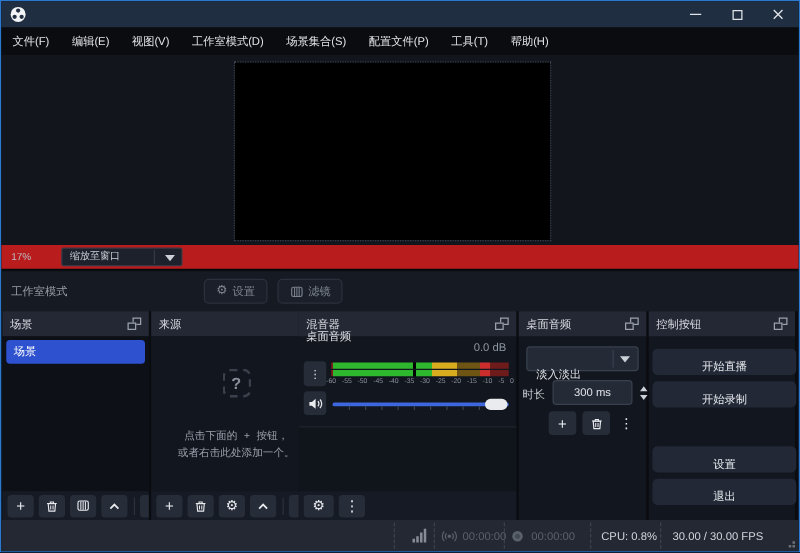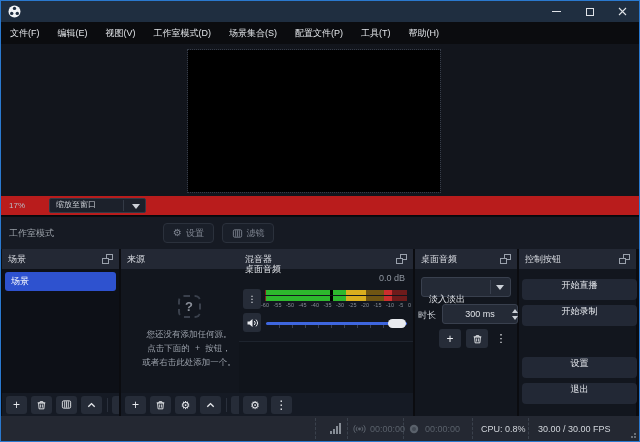--- a/index.html
+++ b/index.html
@@ -67,28 +67,28 @@
   .slider .track { position:absolute; left:0; right:0; top:5px; height:3px; background:#3e66de; border-radius:2px; }
   .slider .tick { position:absolute; top:8px; width:1px; height:3px; background:#3a4150; }
   .slider .handle { position:absolute; right:1px; top:2px; width:18px; height:9px; background:#e9ebef; border-radius:5px; }
   .mix-rest { position:absolute; left:0; right:0; top:92px; bottom:23px; background:#10141b; border-top:1px solid #1e242e; }
   
   .tr-select { position:absolute; left:6px; top:28px; width:90px; height:20px; background:#242a36; border:1px solid #39404e; border-radius:3px; display:flex; align-items:center; color:#dfe2e7; }
   .tr-select .lbl { margin-left:7px;margin-top:24px; }
   .tr-caret { position:absolute; right:6px; top:7px; width:0; height:0; border-left:4px solid transparent; border-right:4px solid transparent; border-top:5px solid #ccd1d8; }
   .tr-caret-div { position:absolute; right:19px; top:2px; bottom:2px; width:1px; background:#39404e; }
   .tr-durlabel { position:absolute; left:3px; top:60px; color:#ccd0d7; }
-  .tr-spin { position:absolute; left:27px; top:55px; width:76px; height:20px; background:#242a36; border:1px solid #39404e; border-radius:3px; color:#dfe2e7; display:flex; align-items:center; justify-content:center; }
+  .tr-spin { position:absolute; left:27px; top:55px; width:64px; height:20px; background:#242a36; border:1px solid #39404e; border-radius:3px; color:#dfe2e7; display:flex; align-items:center; justify-content:center; }
   .spin-btns { position:absolute; left:93px; top:55px; width:13px; height:20px; display:flex; flex-direction:column; align-items:center; justify-content:center; gap:3px; }
   .spin-up { width:0; height:0; border-left:3.5px solid transparent; border-right:3.5px solid transparent; border-bottom:4px solid #ccd1d8; }
   .spin-down { width:0; height:0; border-left:3.5px solid transparent; border-right:3.5px solid transparent; border-top:4px solid #ccd1d8; }
   .tr-btn { position:absolute; top:80px; width:22px; height:19px; background:#262c38; border-radius:3px; color:#e8eaee; display:flex; align-items:center; justify-content:center; font-size:12px; }
   .tr-dots { position:absolute; top:80px; left:79px; width:14px; height:19px; color:#e8eaee; display:flex; align-items:center; justify-content:center; font-size:11px; }
   
-  .ctl-btn { position:absolute; left:3px; width:115px; height:21px; background:#222835; border-radius:4px; color:#e8ebf0; display:flex; align-items:flex-start; justify-content:center; }
+  .ctl-btn { position:absolute; left:3px; width:115px; height:21px; background:#222835; border-radius:4px; color:#e8ebf0; display:flex; align-items:flex-end; justify-content:center; }
   
   .statusbar { position:absolute; left:0; right:0; top:415px; height:25px; background:#242832; }
   .sb-sep { position:absolute; top:2px; bottom:2px; width:0; border-left:1px dashed #3a414c; }
   .sb-dim { color:#5a616b; }
   .sb-text { position:absolute; top:8px; }
   .sb-strong { color:#d2d6dc; }
   .netbars { position:absolute; left:329px; top:7px; width:14px; height:11px; display:flex; align-items:flex-end; gap:1px; }
   .netbars i { display:block; width:2px; background:#868c95; }
   .grip { position:absolute; right:3px; bottom:3px; width:8px; height:8px; }
   .grip::before { content:""; position:absolute; right:0; bottom:0; width:2px; height:2px; background:#6a7078;
@@ -206,21 +206,20 @@
       <span class="dock-title">来源</span>
       <span class="popout">
           <i class="pb"></i>
           <i class="pf"></i>
         </span>
     </div>
     <div class="src-body">
       <div class="q-box">
         <span>?</span>
       </div>
-      <div class="src-hint" style="top:60px;">您还没有添加任何源。</div>
       <div class="src-hint" style="top:74px;font-family:Liberation Mono, monospace;">点击下面的 + 按钮，</div>
       <div class="src-hint" style="top:88px;">或者右击此处添加一个。</div>
     </div>
     <div class="dock-toolbar">
       <div class="tool-btn">
           <span>+</span>
         </div>
       <div class="tool-btn">
         <svg width="11" height="12" viewBox="0 0 12 12">
           <path d="M2.8 3.8h6.4l-.6 6.4H3.4z" fill="none" stroke="currentColor"></path>

